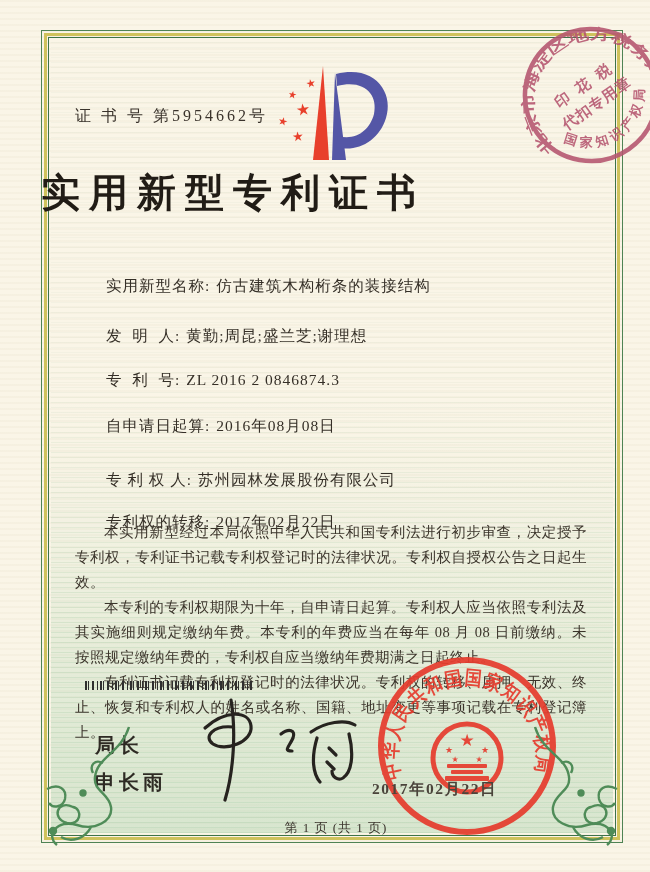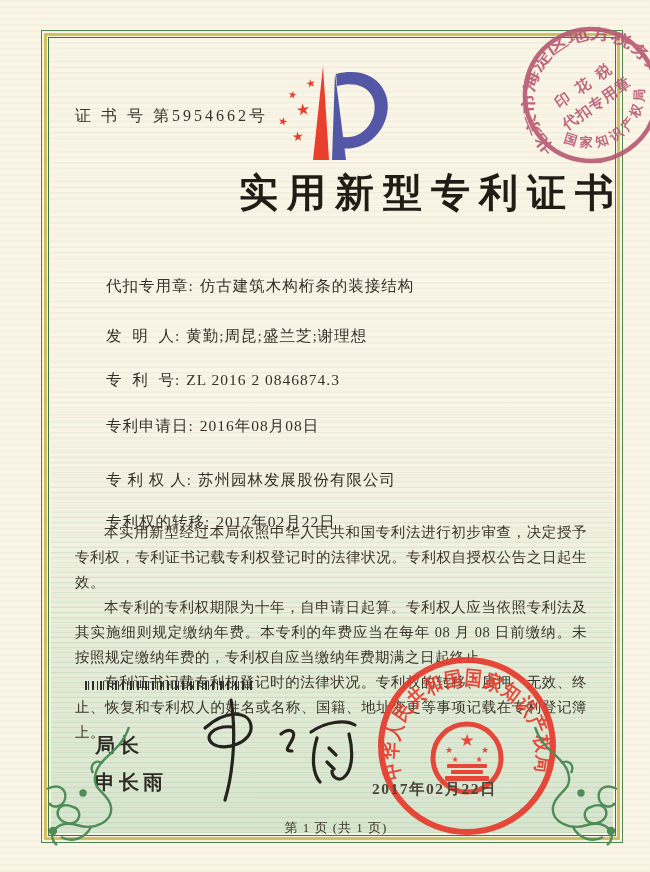--- a/index.html
+++ b/index.html
@@ -43,21 +43,21 @@
   .logo{
     position:absolute;left:50%;top:30px;transform:translateX(-50%);
     width:132px;height:106px;
   }
   .logo .star{
     position:absolute;color:#e8402c;line-height:1;
     font-family:"DejaVu Sans","Liberation Sans",sans-serif;
   }
   .title{
     position:absolute;left:0;right:0;top:136px;
-    text-align:right;font-size:39px;font-weight:600;
+    text-align:left;font-size:39px;font-weight:600;
     letter-spacing:9px;color:#211c16;
   }
   .fields{
     position:absolute;left:34px;top:228px;width:500px;
     font-size:15.5px;color:#352f27;
   }
   .row{position:absolute;left:0;white-space:pre;}
   .row .f-label{white-space:pre;letter-spacing:1px;}
   .row .f-value{white-space:pre;margin-left:6px;letter-spacing:1px;}
   .r1{top:0;}.r2{top:50px;text-align:right;}.r3{top:94px;text-align:right;}.r4{top:140px;}.r5{top:194px;text-align:center;}.r6{top:236px;}
@@ -130,30 +130,30 @@
       <span class="star" style="left:22px;top:30px;font-size:10px;transform:rotate(10deg);">★</span>
       <span class="star" style="left:30px;top:42px;font-size:16px;transform:rotate(-8deg);">★</span>
       <span class="star" style="left:12px;top:56px;font-size:11px;transform:rotate(14deg);">★</span>
       <span class="star" style="left:26px;top:70px;font-size:13px;transform:rotate(-6deg);">★</span>
     </div>
 
     <div class="title">实用新型专利证书</div>
 
     <div class="fields">
       <div class="row r1">
-        <span class="f-label">代扣专用章:</span><span class="f-value">仿古建筑木构桁条的装接结构</span>
+        <span class="f-label">实用新型名称:</span><span class="f-value">仿古建筑木构桁条的装接结构</span>
       </div>
       <div class="row r2">
         <span class="f-label">发  明  人:</span><span class="f-value">黄勤;周昆;盛兰芝;谢理想</span>
       </div>
       <div class="row r3">
         <span class="f-label">专  利  号:</span><span class="f-value">ZL 2016 2 0846874.3</span>
       </div>
       <div class="row r4">
-        <span class="f-label">专利申请日:</span><span class="f-value">2016年08月08日</span>
+        <span class="f-label">自申请日起算:</span><span class="f-value">2016年08月08日</span>
       </div>
       <div class="row r5">
         <span class="f-label">专 利 权 人:</span><span class="f-value">苏州园林发展股份有限公司</span>
       </div>
       <div class="row r6">
         <span class="f-label">专利权的转移:</span><span class="f-value">2017年02月22日</span>
       </div>
     </div>
 
     <div class="paragraphs">

